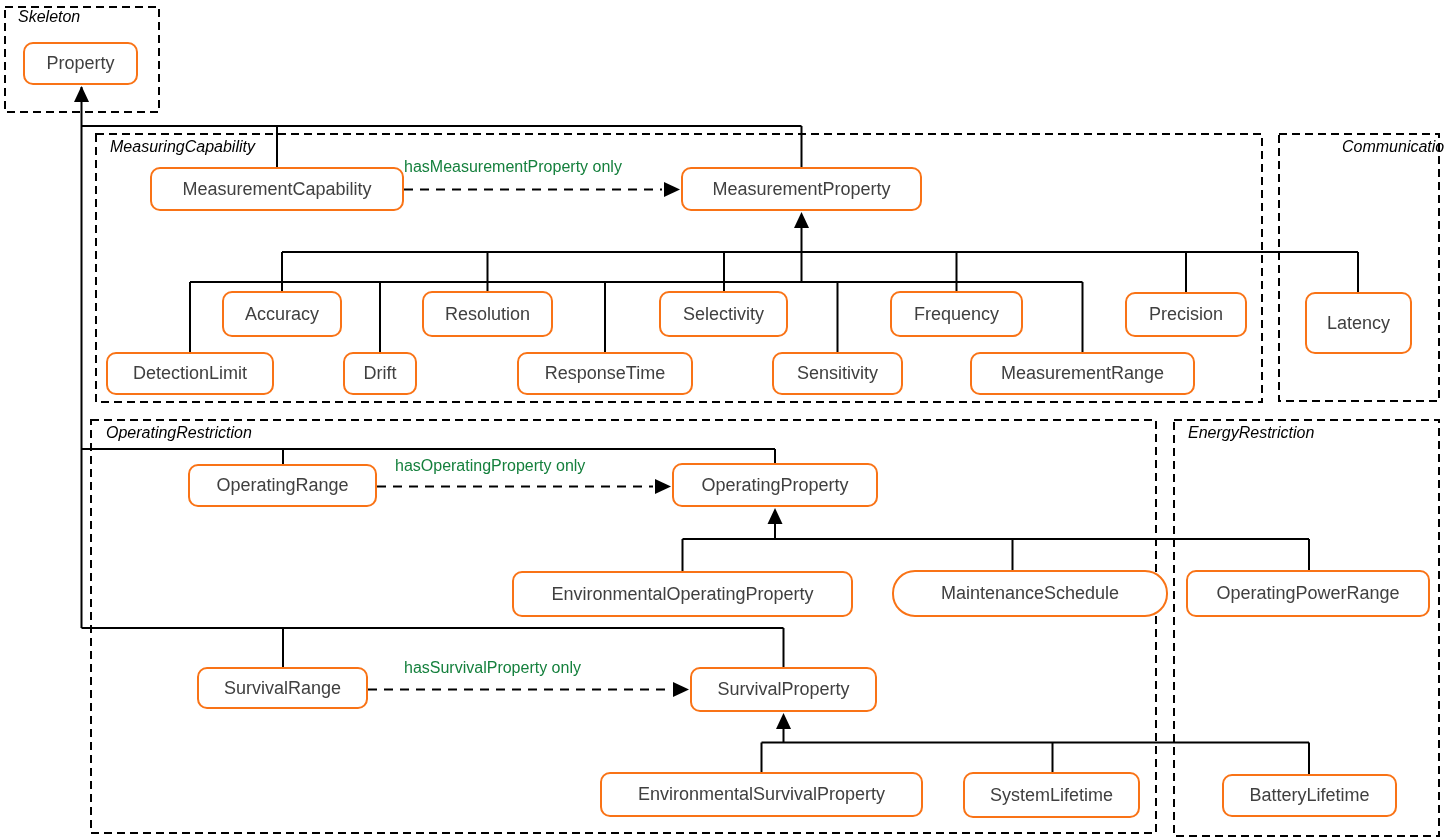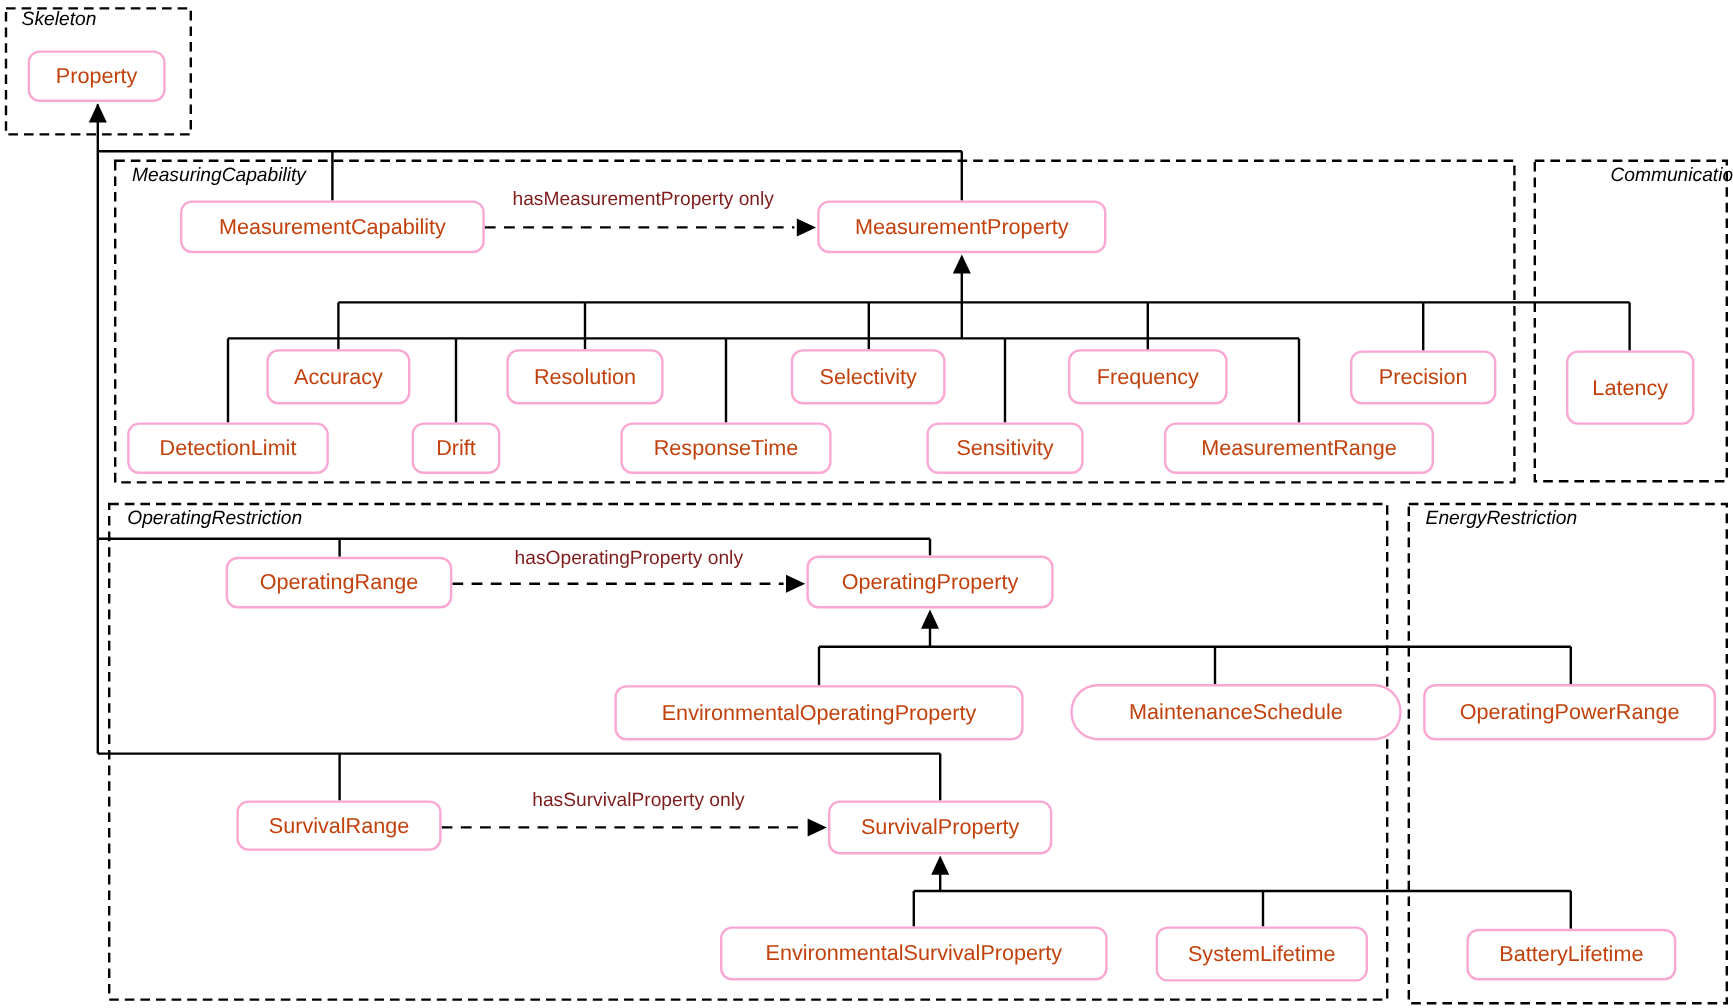--- a/index.html
+++ b/index.html
@@ -12,44 +12,43 @@
     overflow: hidden;
   }
   #connectors {
     position: absolute;
     left: 0; top: 0;
     width: 1444px; height: 840px;
   }
   .node {
     position: absolute;
     box-sizing: border-box;
-    border: 2px solid #f9a8d4;
+    border: 2px solid #f97316;
     border-radius: 10px;
     background: #ffffff;
     display: flex;
     align-items: center;
     justify-content: center;
     font-size: 18px;
-    color: #c2410c;
+    color: #404040;
     white-space: nowrap;
     z-index: 3;
   }
   .module-label {
     position: absolute;
     font-style: italic;
     font-size: 16px;
     color: #000000;
     white-space: nowrap;
     z-index: 2;
   }
   .edge-label {
     position: absolute;
     font-size: 16px;
-    color: #7f1d1d;
-    text-align: center;
+    color: #15803d;
     white-space: nowrap;
     z-index: 2;
   }
 </style>
 </head>
 <body>
 
 <div id="stage">
 
   <svg id="connectors" viewBox="0 0 1444 840" xmlns="http://www.w3.org/2000/svg">

